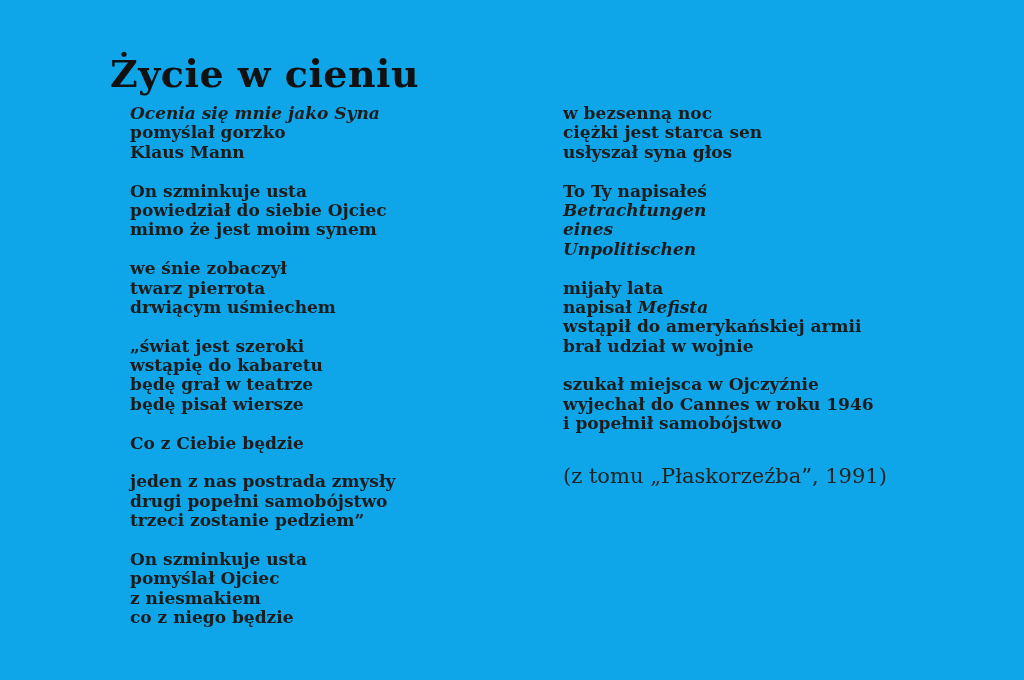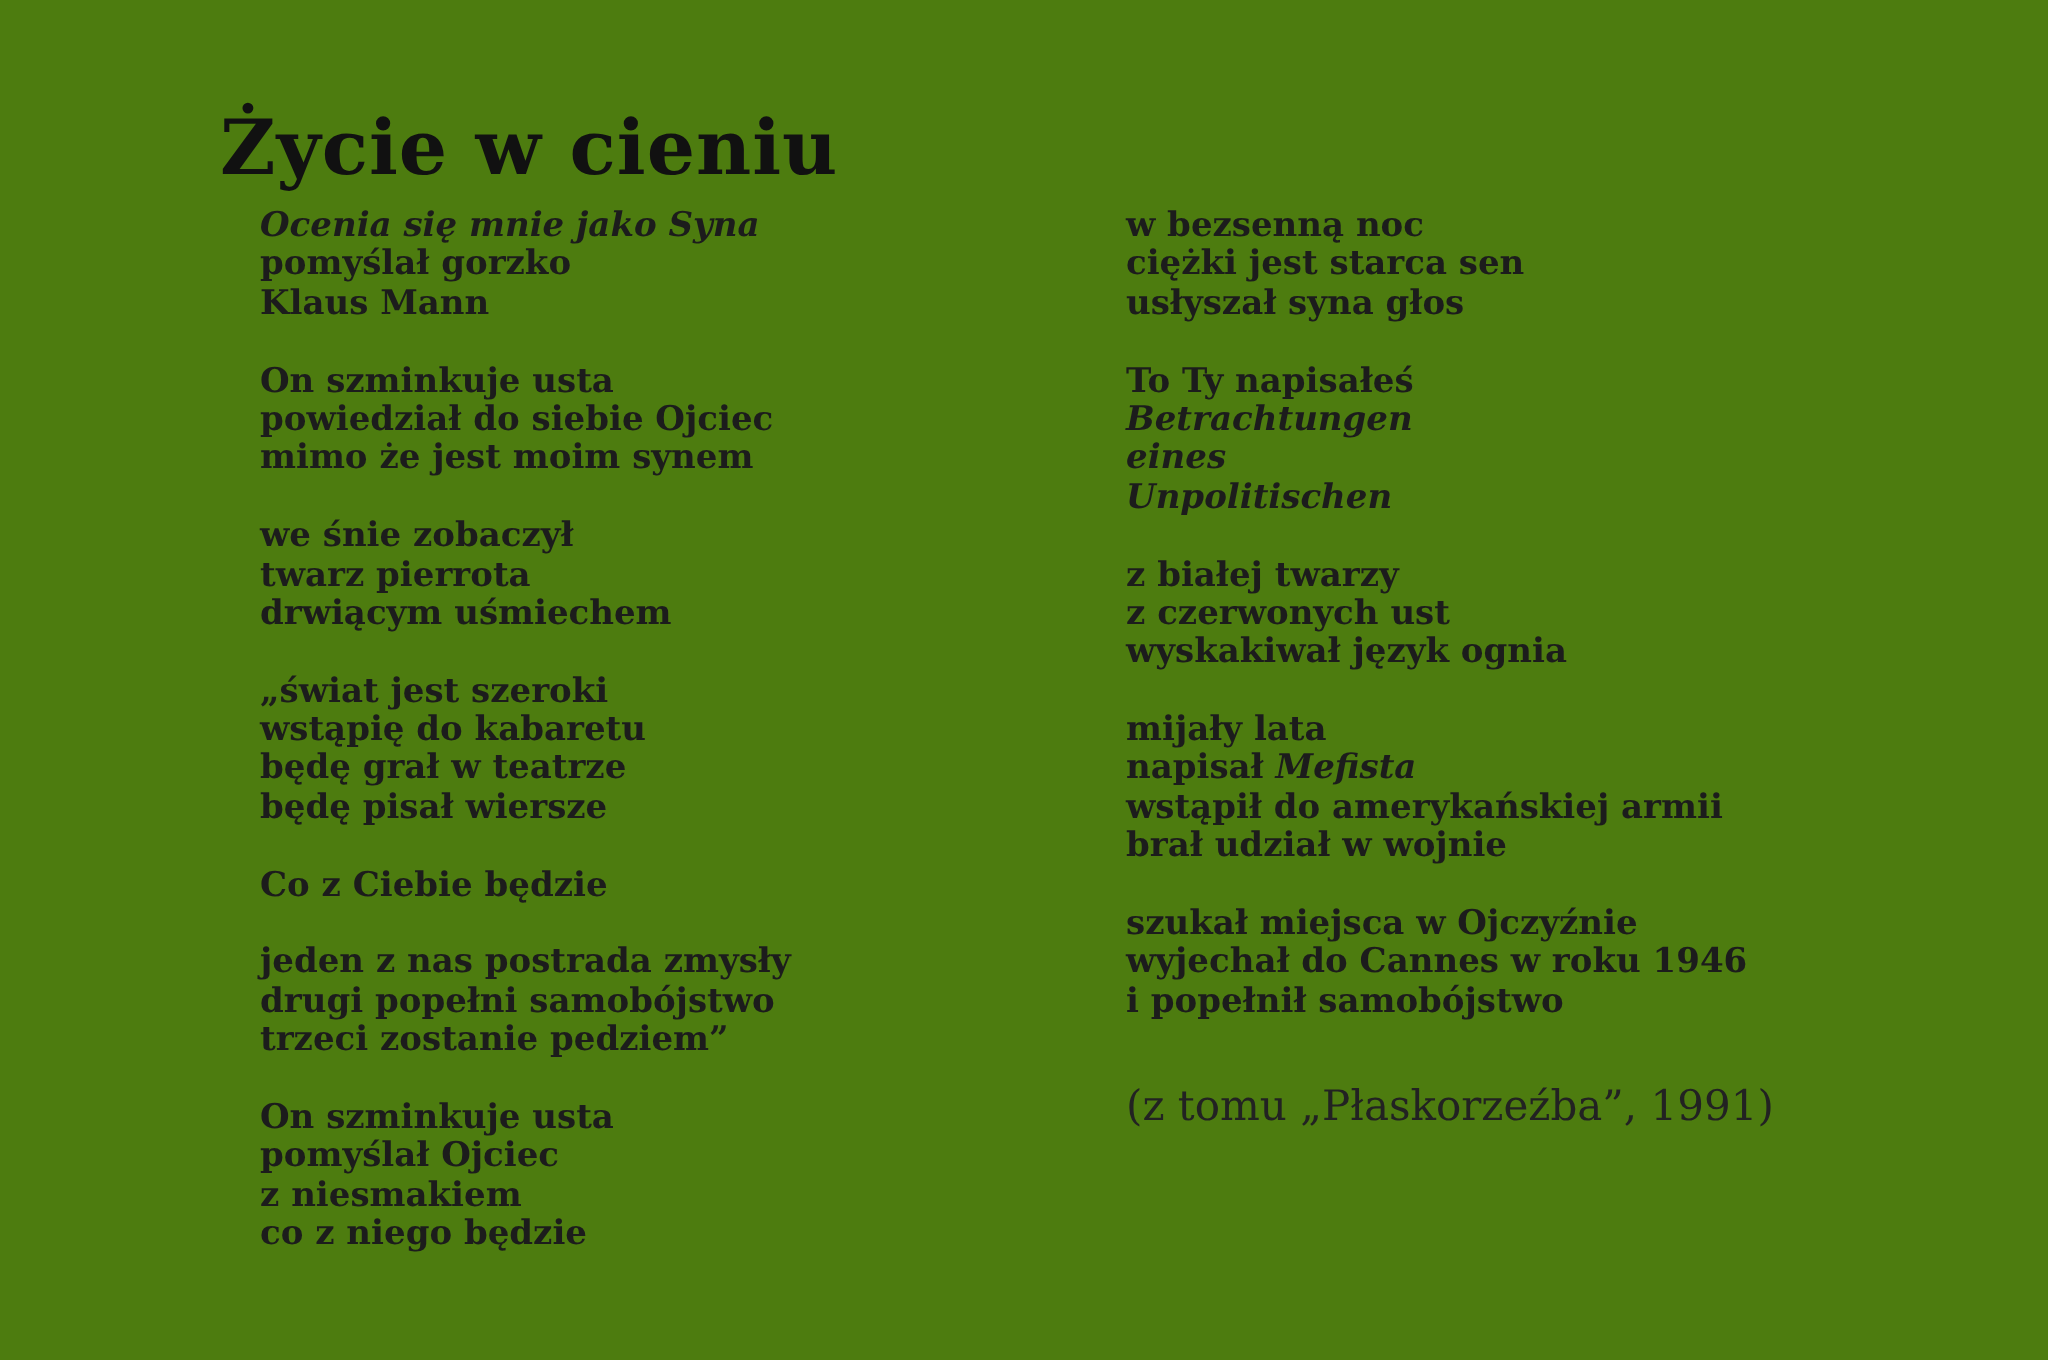--- a/index.html
+++ b/index.html
@@ -11,21 +11,21 @@
     width: 1024px;
     height: 680px;
     overflow: hidden;
     font-family: "DejaVu Serif", serif;
     color: #1c1c1c;
   }
   .page {
     position: relative;
     width: 1024px;
     height: 680px;
-    background: #4d7c0f;
+    background: #0ea5e9;
   }
   .poem-title {
     position: absolute;
     left: 110px;
     top: 26px;
     font-size: 38px;
     font-weight: bold;
     line-height: 1.2;
     color: #111111;
     letter-spacing: 0.5px;
@@ -106,25 +106,20 @@
           <div class="line"><span>ciężki jest starca sen</span></div>
           <div class="line"><span>usłyszał syna głos</span></div>
         </div>
         <div class="stanza">
           <div class="line"><span>To Ty napisałeś</span></div>
           <div class="line"><span class="italic">Betrachtungen</span></div>
           <div class="line"><span class="italic">eines</span></div>
           <div class="line"><span class="italic">Unpolitischen</span></div>
         </div>
         <div class="stanza">
-          <div class="line"><span>z białej twarzy</span></div>
-          <div class="line"><span>z czerwonych ust</span></div>
-          <div class="line"><span>wyskakiwał język ognia</span></div>
-        </div>
-        <div class="stanza">
           <div class="line"><span>mijały lata</span></div>
           <div class="line"><span>napisał </span><span class="italic">Mefista</span></div>
           <div class="line"><span>wstąpił do amerykańskiej armii</span></div>
           <div class="line"><span>brał udział w wojnie</span></div>
         </div>
         <div class="stanza">
           <div class="line"><span>szukał miejsca w Ojczyźnie</span></div>
           <div class="line"><span>wyjechał do Cannes w roku 1946</span></div>
           <div class="line"><span>i popełnił samobójstwo</span></div>
         </div>

